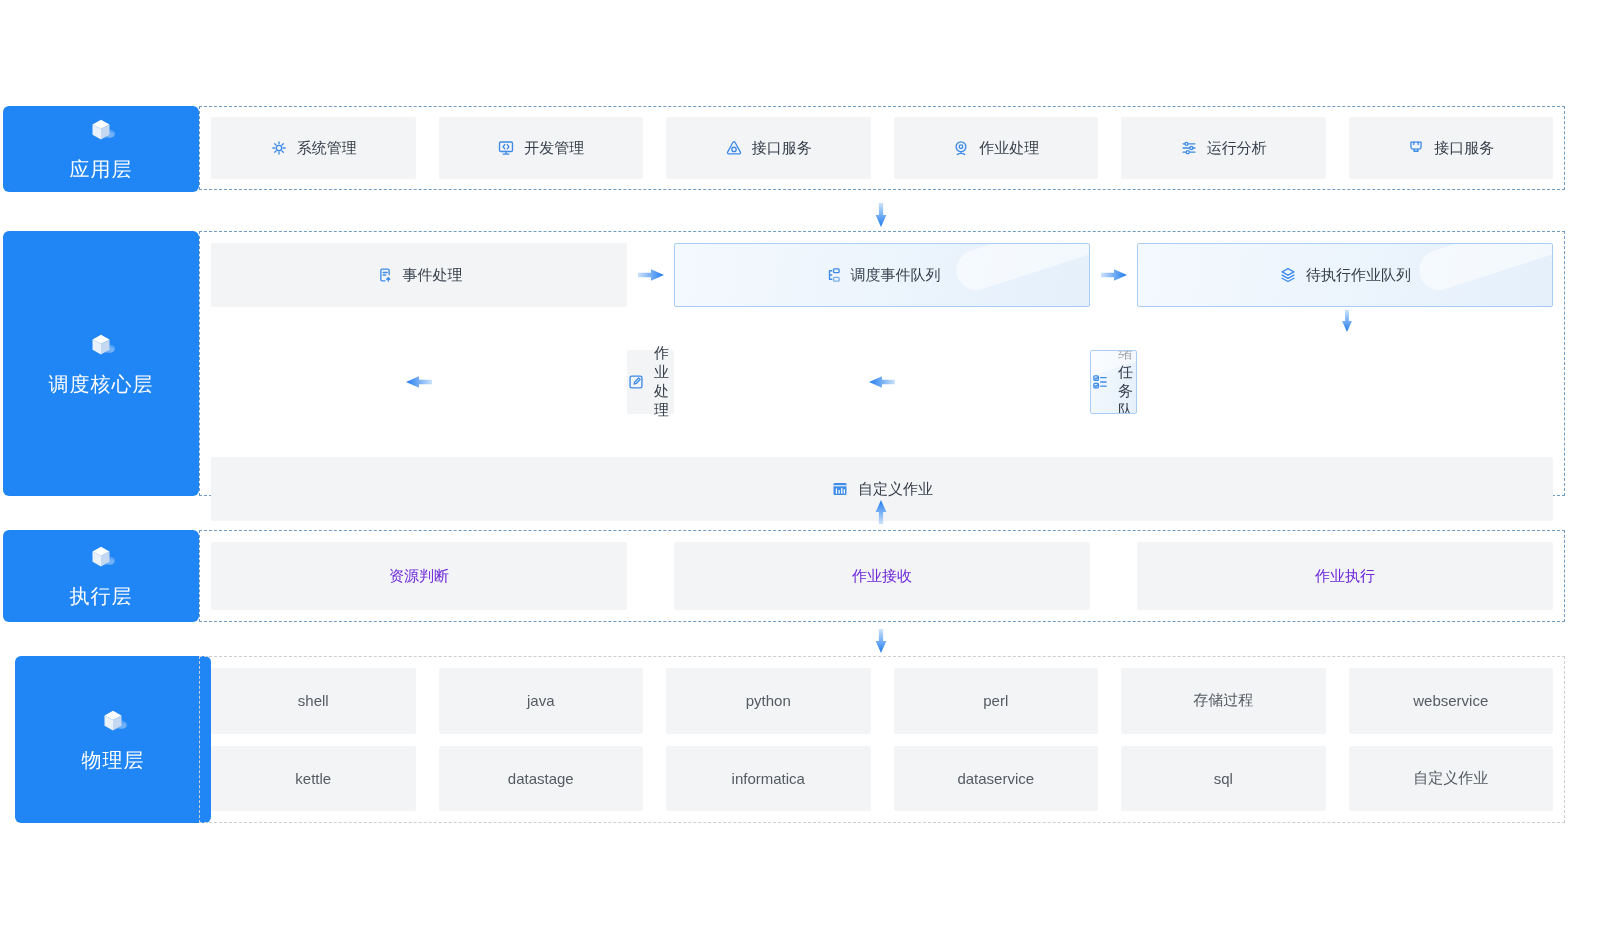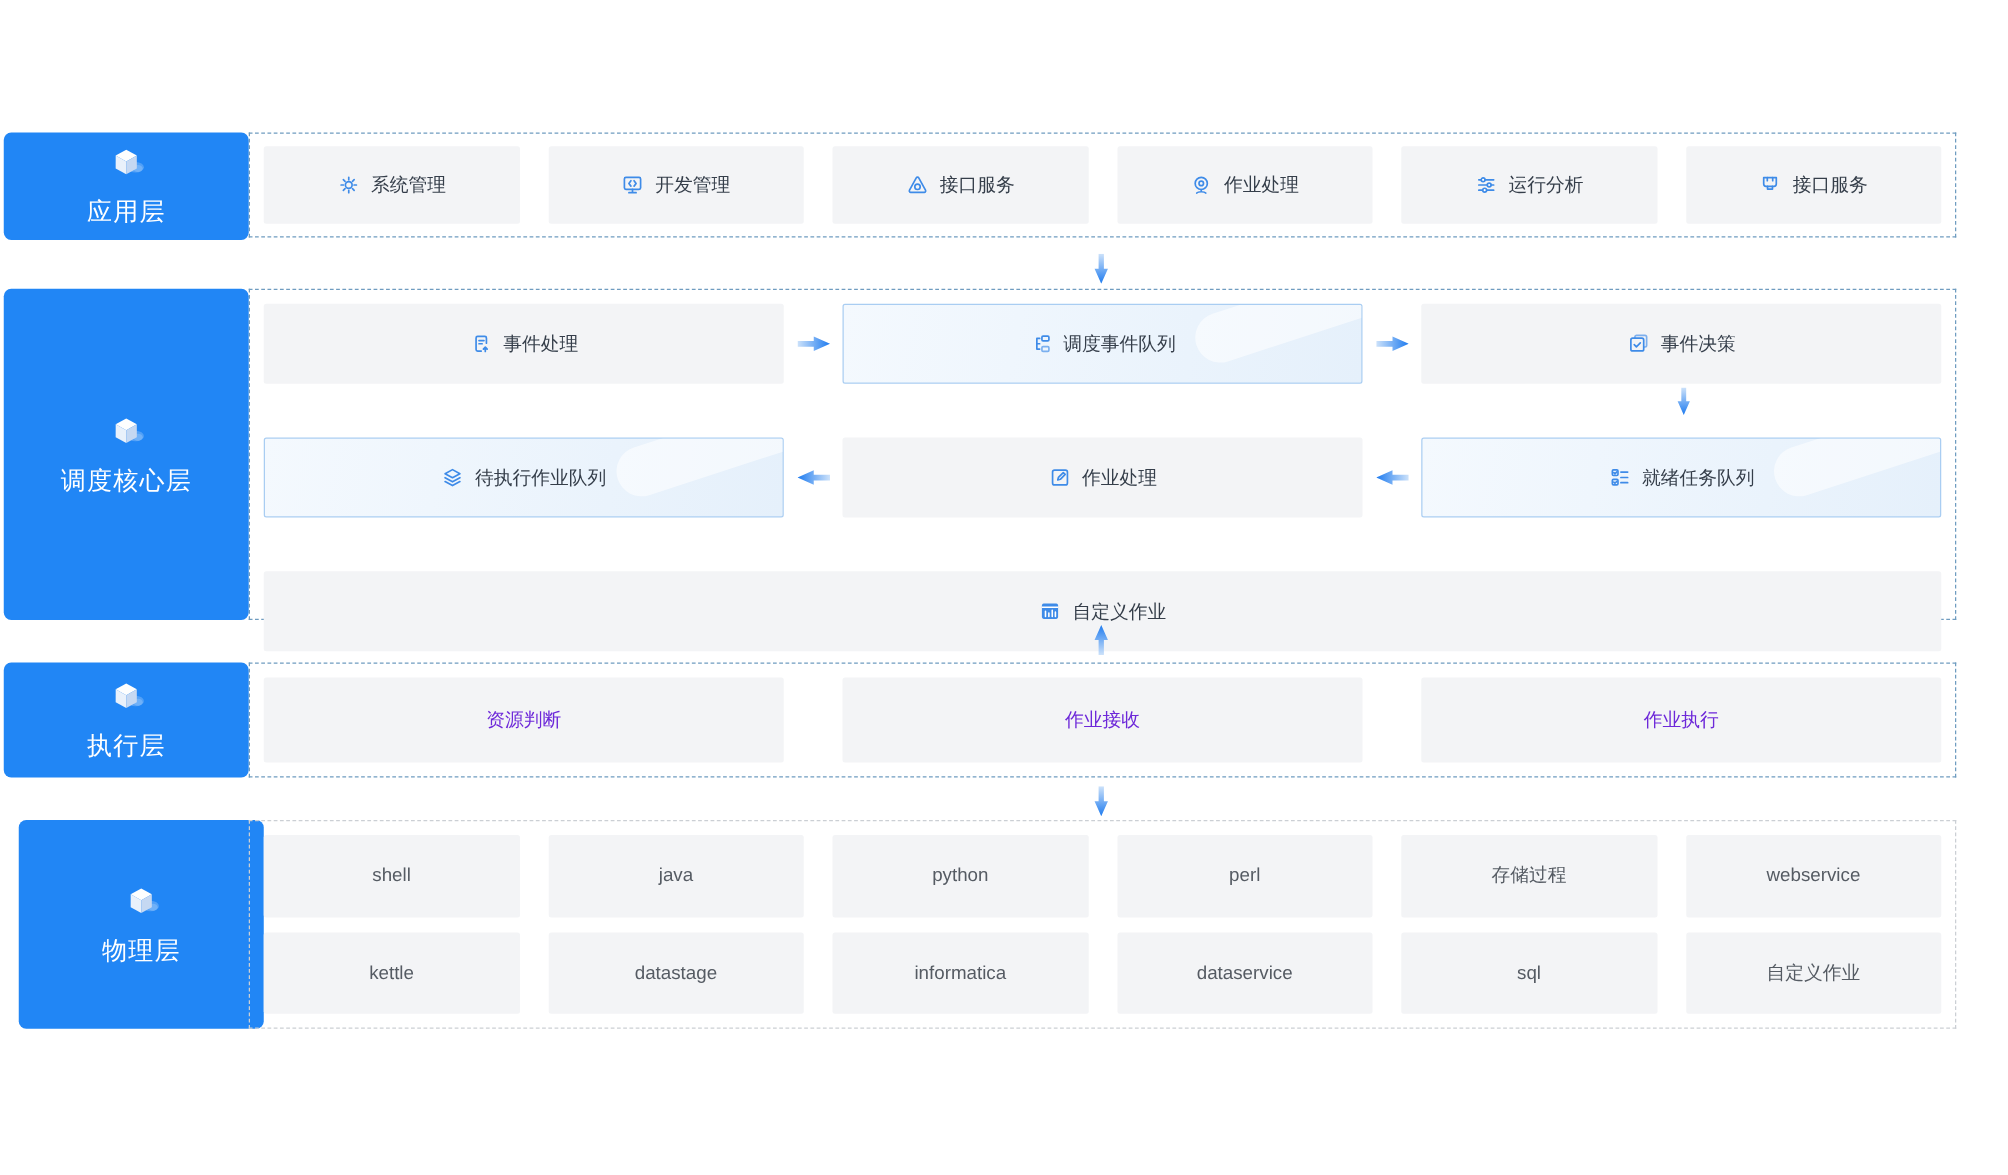--- a/index.html
+++ b/index.html
@@ -213,30 +213,20 @@
       <svg width="26" height="14" viewBox="0 0 26 14">
         <defs>
             <linearGradient id="agh2" x1="0" y1="0" x2="26" y2="0" gradientUnits="userSpaceOnUse">
           <stop offset="0" stop-color="#cde2fa"></stop>
               <stop offset="1" stop-color="#1e7bef"></stop>
             </linearGradient>
           </defs>
         <path d="M0 4.7 H13 V1.2 L26 7 L13 12.8 V9.3 H0 Z" fill="url(#agh2)"></path>
       </svg>
     </div>
-    <div class="box">
-      <span class="ic">
-        <svg width="18" height="18" viewBox="0 0 20 20" fill="none" stroke="#3e8be8" stroke-width="1.5" stroke-linecap="round" stroke-linejoin="round">
-          <path d="M6.6 4.6V4c0-.8.7-1.5 1.5-1.5h7.4c.8 0 1.5.7 1.5 1.5v7.4c0 .8-.7 1.5-1.5 1.5h-.6" opacity="0.65"></path>
-          <rect x="3" y="5" width="11.4" height="11.4" rx="1.6"></rect>
-          <path d="M6 10.8l1.9 1.9 3.5-3.5"></path>
-        </svg>
-      </span>
-      <span>事件决策</span>
-    </div>
 
     <div class="box hl">
       <span class="ic">
         <svg width="18" height="18" viewBox="0 0 20 20" fill="none" stroke="#3e8be8" stroke-width="1.5" stroke-linecap="round" stroke-linejoin="round">
           <path d="M3.4 6.6 10 3l6.6 3.6L10 10.2 3.4 6.6Z"></path>
           <path d="M3.4 10.2 10 13.8l6.6-3.6"></path>
           <path d="M3.4 13.6 10 17.2l6.6-3.6"></path>
         </svg>
       </span>
       <span>待执行作业队列</span>

